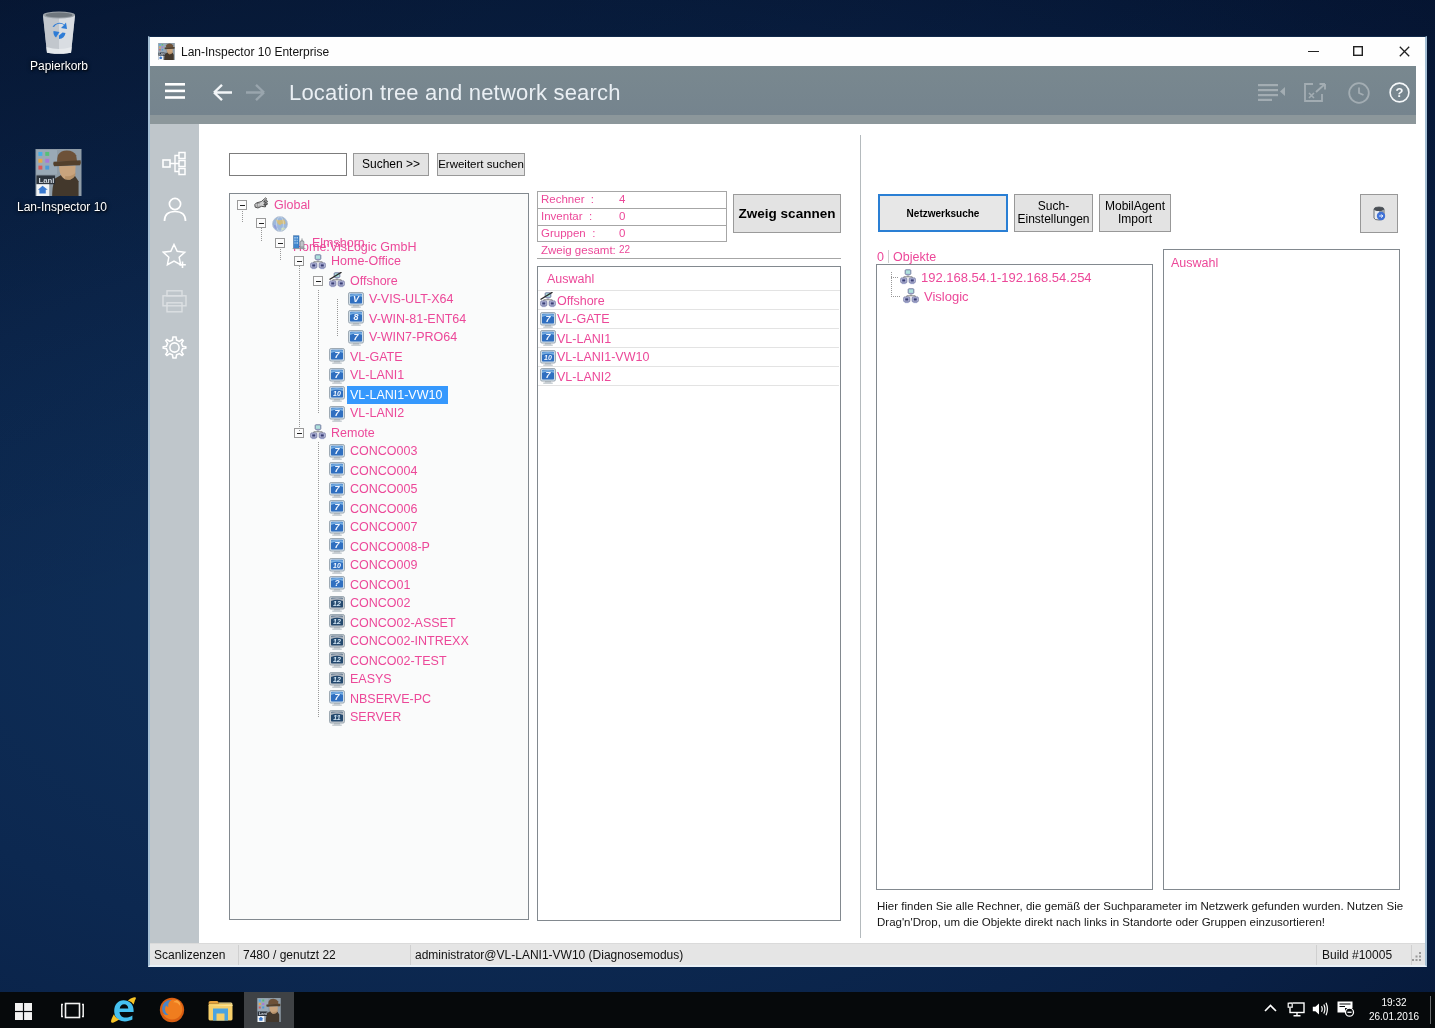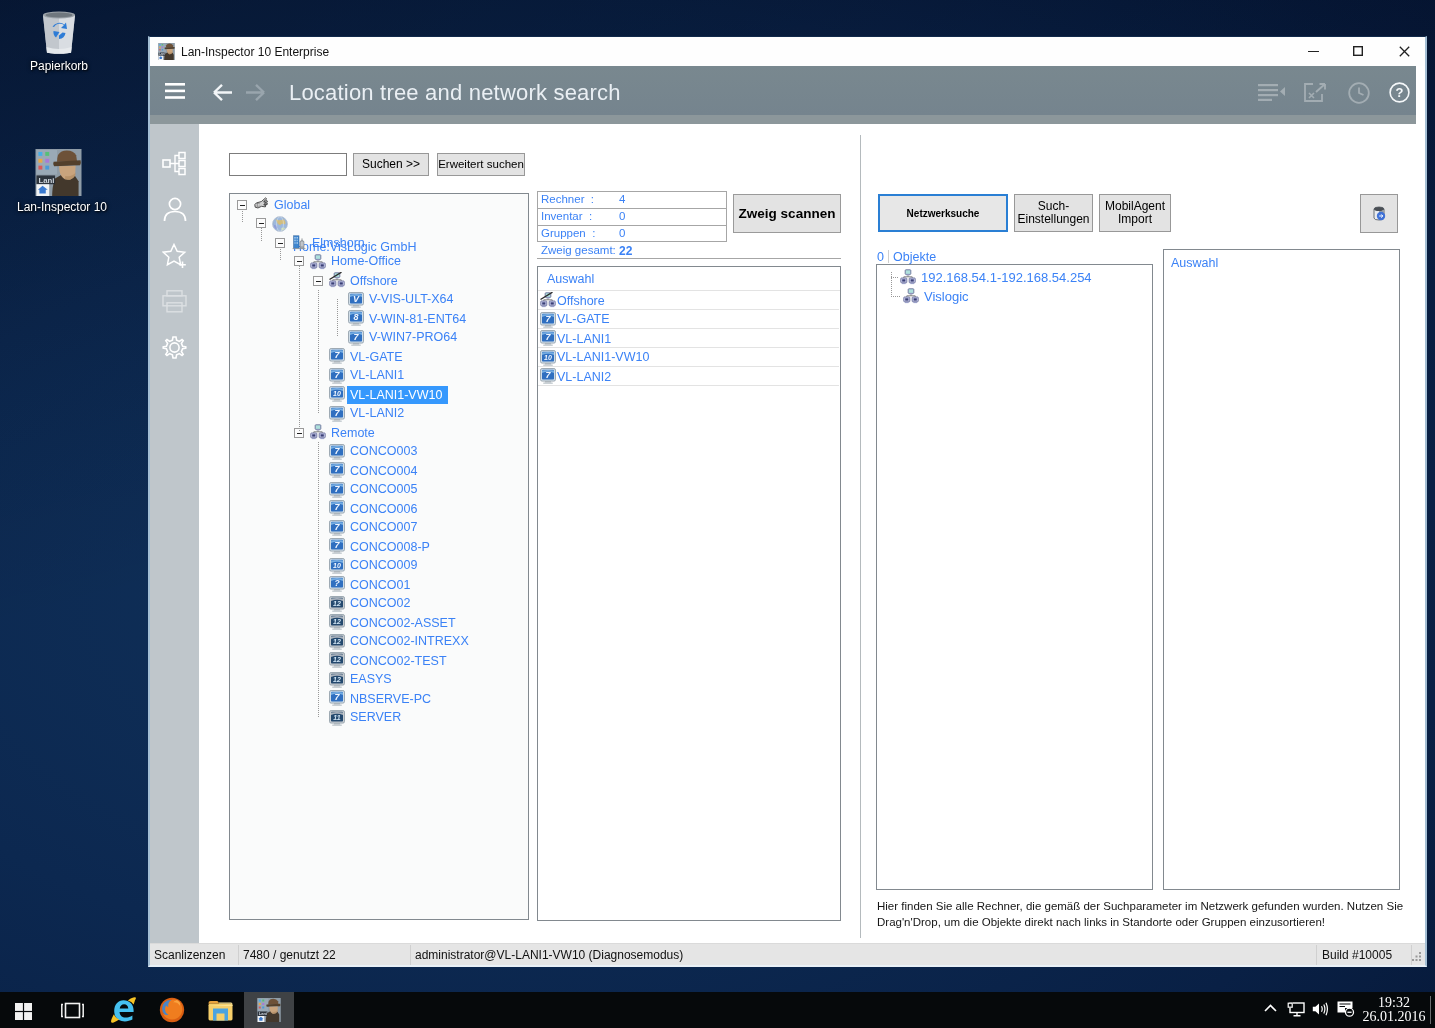--- a/index.html
+++ b/index.html
@@ -24,27 +24,27 @@
 #statusbar { position:absolute; left:150px; top:943px; width:1275px; height:22px; background:#e5e5e5;
   border-top:1px solid #dadada; font-size:12px; color:#101010; }
 #statusbar .seg { position:absolute; top:4px; white-space:nowrap; }
 #statusbar .sep { position:absolute; top:1px; width:1px; height:20px; background:#d0d0d0; }
 .btn { position:absolute; background:#e3e3e3; border:1px solid #989898; font-size:12px; color:#000;
   display:flex; align-items:center; justify-content:center; text-align:center; line-height:13px; }
 .panelbox { position:absolute; background:#fff; border:1px solid #82898f; }
 .ebox { position:absolute; width:10px; height:10px; border:1px solid #9a9a9a; background:#fcfcfc; }
 .ebox:after { content:""; position:absolute; left:2px; top:4px; width:5px; height:1px; background:#222; }
 .ticon { position:absolute; width:16px; height:16px; }
-.tlabel { position:absolute; font-size:12.5px; color:#3b82f6; white-space:nowrap; }
+.tlabel { position:absolute; font-size:12.5px; color:#ec4899; white-space:nowrap; }
 .dotv { position:absolute; width:1px; background-image:repeating-linear-gradient(180deg,#989898 0 1px,transparent 1px 2px); }
 .doth { position:absolute; height:1px; background-image:repeating-linear-gradient(90deg,#989898 0 1px,transparent 1px 2px); }
 .hicon { position:absolute; }
 #taskbar { position:absolute; left:0; top:992px; width:1435px; height:36px; background:#06090b; }
 #clock { position:absolute; left:1357px; top:4px; width:74px; text-align:center; color:#fff;
-  font-size:14px; line-height:13.5px;font-family:Liberation Serif, serif; }
+  font-size:10px; line-height:13.5px; }
 .trayicon { position:absolute; }
 </style>
 </head>
 <body>
 <div id="wall"></div>
 
 <div style="position:absolute;left:40px;top:9px;width:38px;height:45px;">
 <svg width="38" height="45" viewBox="0 0 38 45">
   <path d="M3 6 L35 6 L31 44 L7 44 Z" fill="#d4d8dc" opacity="0.92"></path>
   <path d="M3 6 L19 8 L19 44 L7 44 Z" fill="#c2c7cc" opacity="0.85"></path>
@@ -471,21 +471,21 @@
 <div style="position:absolute;left:537px;top:208px;width:190px;height:17px;border:1px solid #a6a6a6;border-bottom:none;"></div>
 <div style="position:absolute;left:537px;top:225px;width:190px;height:17px;border:1px solid #a6a6a6;"></div>
 <div style="position:absolute;left:537px;top:242px;width:304px;height:17px;border-bottom:1px solid #a6a6a6;"></div>
 <div class="tlabel" style="left:541px;top:193px;font-size:11.5px;">Rechner&nbsp; :</div>
 <div class="tlabel" style="left:619px;top:193px;font-size:11.5px;">4</div>
 <div class="tlabel" style="left:541px;top:210px;font-size:11.5px;">Inventar&nbsp; :</div>
 <div class="tlabel" style="left:619px;top:210px;font-size:11.5px;">0</div>
 <div class="tlabel" style="left:541px;top:227px;font-size:11.5px;">Gruppen&nbsp; :</div>
 <div class="tlabel" style="left:619px;top:227px;font-size:11.5px;">0</div>
 <div class="tlabel" style="left:541px;top:244px;font-size:11.5px;">Zweig gesamt:</div>
-<div class="tlabel" style="left:619px;top:244px;font-size:12px;font-weight:bold;">22</div>
+<div class="tlabel" style="left:619px;top:244px;font-size:10px;">22</div>
 <div class="btn" style="left:733px;top:194px;width:108px;height:39px;font-weight:bold;font-size:13.5px;border-color:#9a9a9a;">Zweig scannen</div>
 
 <div class="panelbox" style="left:537px;top:266px;width:304px;height:655px;"></div>
 <div class="tlabel" style="left:547px;top:272px;font-size:12.5px;">Auswahl</div>
 <div style="position:absolute;left:538px;top:290px;width:302px;height:1px;background:#e3e3e3;"></div>
 <div style="position:absolute;left:538px;top:291px;width:301px;height:19px;border-bottom:1px solid #e3e3e3;"></div>
 <div class="ticon" style="left:540px;top:292px;"><svg style="" width="16" height="16" viewBox="0 0 16 16">
       <rect x="5.2" y="0.8" width="5.6" height="4.6" rx="0.7" fill="#aee0dc" stroke="#6b6f9a" stroke-width="0.9"></rect>
       <rect x="6.4" y="5.4" width="3.2" height="1.1" fill="#9aa0c8"></rect>
       <path d="M8 6.5 L8 7.8 M3.8 7.8 L12.2 7.8 M3.8 7.8 L3.8 9 M12.2 7.8 L12.2 9" stroke="#777" stroke-width="0.9" fill="none"></path>

